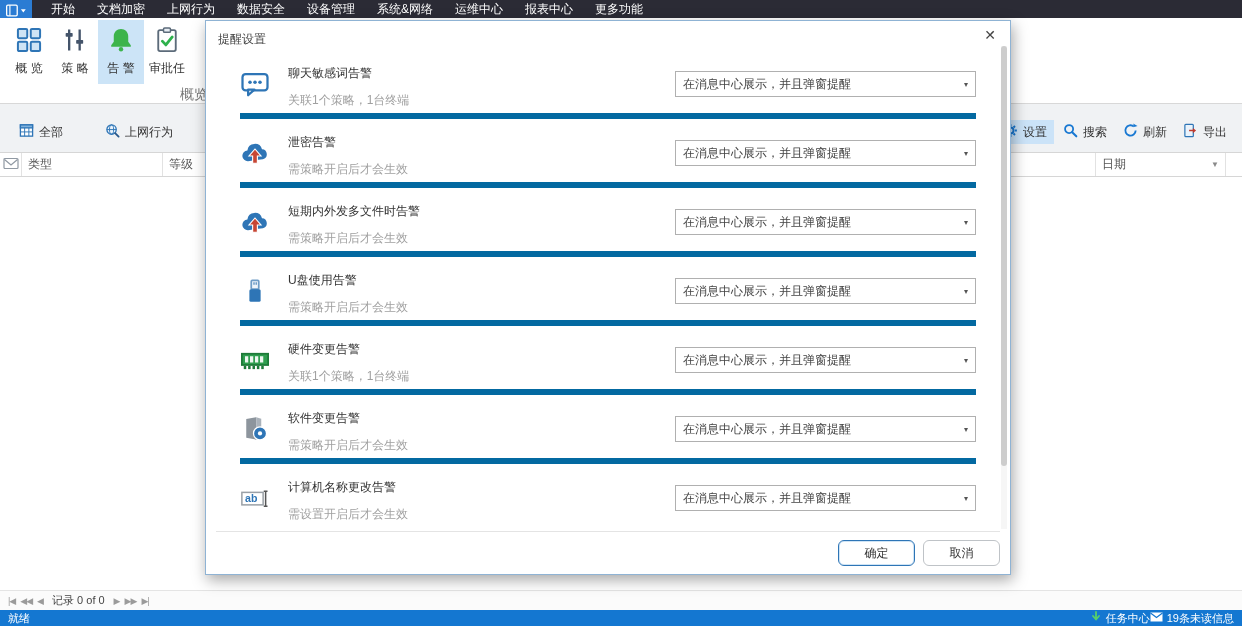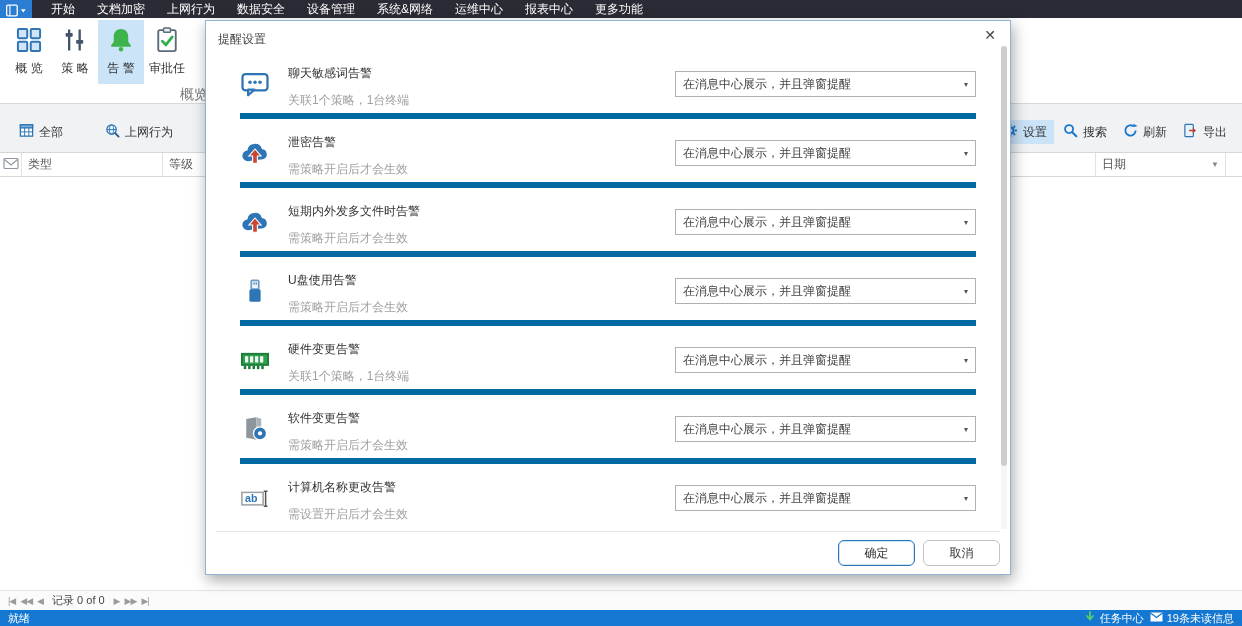--- a/index.html
+++ b/index.html
@@ -44,21 +44,21 @@
 
   
   #pager{position:absolute;left:0;right:0;bottom:16px;height:20px;background:#fbfbfb;border-top:1px solid #e4e4e4;
     display:flex;align-items:center;padding-left:8px;gap:5px;font-size:11px;color:#444;z-index:1;}
   .pg-btn{color:#9b9b9b;font-size:9px;letter-spacing:-1px;cursor:pointer;}
   #pager-label{margin:16px 4px;}
 
   
   #statusbar{position:absolute;left:0;right:0;bottom:0;height:16px;background:#1477d1;color:#fff;
     display:flex;align-items:center;font-size:11px;padding:0 8px;z-index:1;}
-  #status-right{margin-left:auto;display:flex;align-items:center;gap:6px;}
+  #status-right{margin-left:auto;display:flex;align-items:center;}
   #status-right .s-item{display:flex;align-items:center;gap:4px;cursor:pointer;}
 
   
   #dialog{position:absolute;left:176px;top:20px;width:806px;height:555px;background:#fff;
     border:1px solid #8fb3d4;box-shadow:2px 5px 14px rgba(0,0,0,.35);z-index:10;margin-left:29px;}
   #dlg-title{position:absolute;top:10px;left:12px;font-size:12px;color:#444;}
   #dlg-close{position:absolute;top:7px;right:14px;font-size:14px;color:#444;cursor:pointer;line-height:1;}
   #dialog-rows{position:absolute;top:29px;left:34px;right:34px;}
   .dlg-row{height:69px;position:relative;border-bottom:6px solid #0369a1;}
   .dlg-row:last-child{border-bottom:none;}

